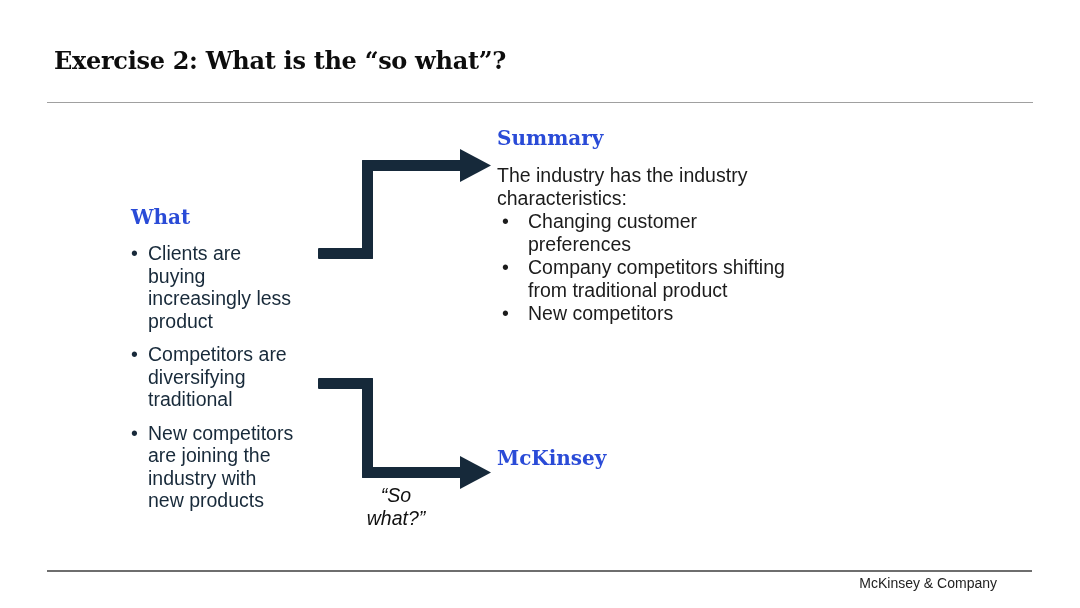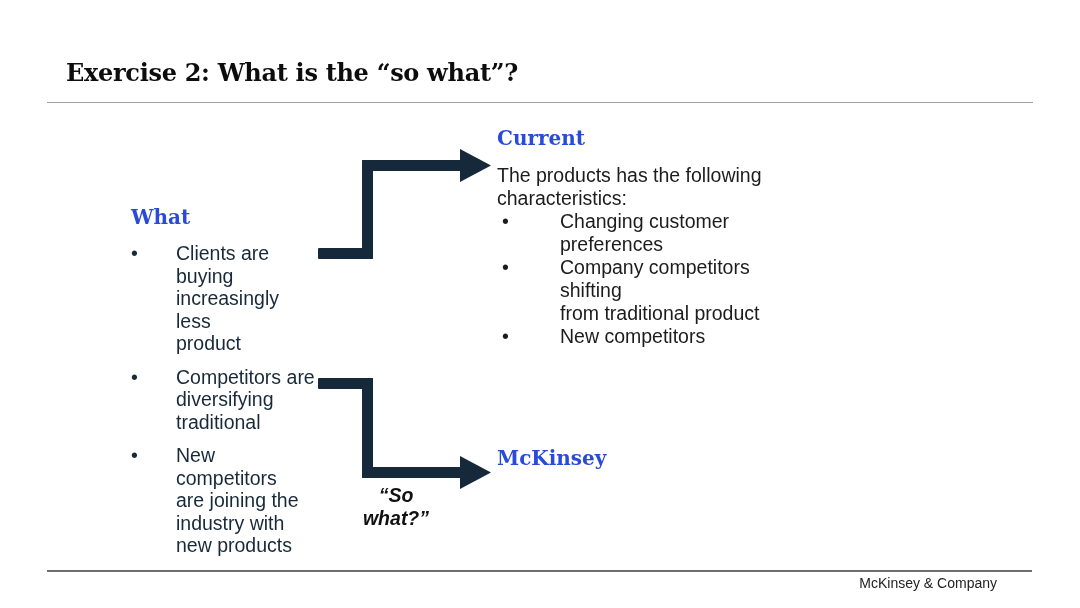--- a/index.html
+++ b/index.html
@@ -9,21 +9,21 @@
     height: 608px;
     background: #ffffff;
     overflow: hidden;
     font-family: "Liberation Sans", sans-serif;
   }
 
   .slide-title {
     position: absolute;
     left: 52px;
     top: 44px;
-    margin: 14px;
+    margin: 2px;
     font-family: "DejaVu Serif", "Liberation Serif", serif;
     font-weight: 700;
     font-size: 24px;
     letter-spacing: -0.3px;
     color: #0d0d0d;
     white-space: nowrap;
   }
 
   .rule { position: absolute; }
   .rule-top   { left: 47px; top: 102px; width: 986px; height: 1px; background: #a0a0a0; }
@@ -41,52 +41,52 @@
   .facts { position: absolute; left: 131px; top: 205px; width: 185px; }
   .facts ul { list-style: none; margin: 13px 0 0 0; padding: 0; }
   .facts li {
     display: flex;
     margin-bottom: 11px;
     font-size: 19.5px;
     line-height: 22.5px;
     color: #182a3a;
   }
   .facts .marker { flex: 0 0 17px; }
-  .facts .txt { white-space: pre-line; width: 160px; margin-left: 28px; }
+  .facts .txt { white-space: pre-line; width: 160px; }
 
   
   .summary { position: absolute; left: 497px; top: 126px; width: 300px; }
   .summary .intro {
     margin: 14px 0 0 0;
     font-size: 19.5px;
     line-height: 23px;
     color: #1c1c1c;
     white-space: pre-line;
   }
   .summary ul { list-style: none; margin: 0; padding: 0; }
   .summary li {
     display: flex;
     font-size: 19.5px;
     line-height: 23px;
     color: #1c1c1c;
   }
   .summary .marker { flex: 0 0 31px; padding-left: 5px; box-sizing: border-box; }
-  .summary .txt { white-space: pre-line; margin-left: 32px; }
+  .summary .txt { white-space: pre-line; }
 
   .synthesis-heading { position: absolute; left: 497px; top: 446px; }
 
   .so-what {
     position: absolute;
     left: 351px;
     top: 484px;
     width: 90px;
     text-align: center;
     font-size: 19.5px;
     line-height: 23px;
-    font-weight: 700;
+    font-weight: 400;
     font-style: italic;
     color: #111111;
     white-space: pre-line;
   }
 
   .arrow-svg { position: absolute; }
   .arrow-top    { left: 318px; top: 148px; }
   .arrow-bottom { left: 318px; top: 375px; }
 
   .footer-brand {
@@ -143,22 +143,22 @@
   <svg class="arrow-svg arrow-bottom" width="173" height="120" viewBox="0 0 173 120" xmlns="http://www.w3.org/2000/svg">
     <g fill="#16293a">
       <rect x="0" y="3" width="55" height="11" rx="1"></rect>
       <rect x="44" y="3" width="11" height="100" rx="1"></rect>
       <rect x="44" y="92" width="100" height="11" rx="1"></rect>
       <polygon points="142,81 173,97.5 142,114"></polygon>
     </g>
   </svg>
 
   <section class="summary">
-    <h2 class="col-heading">Current</h2>
-    <p class="intro">The products has the following
+    <h2 class="col-heading">Summary</h2>
+    <p class="intro">The industry has the industry
 characteristics:</p>
     <ul>
       <li>
         <span class="marker">•</span>
         <span class="txt">Changing customer
 preferences</span>
       </li>
       <li>
         <span class="marker">•</span>
         <span class="txt">Company competitors shifting

